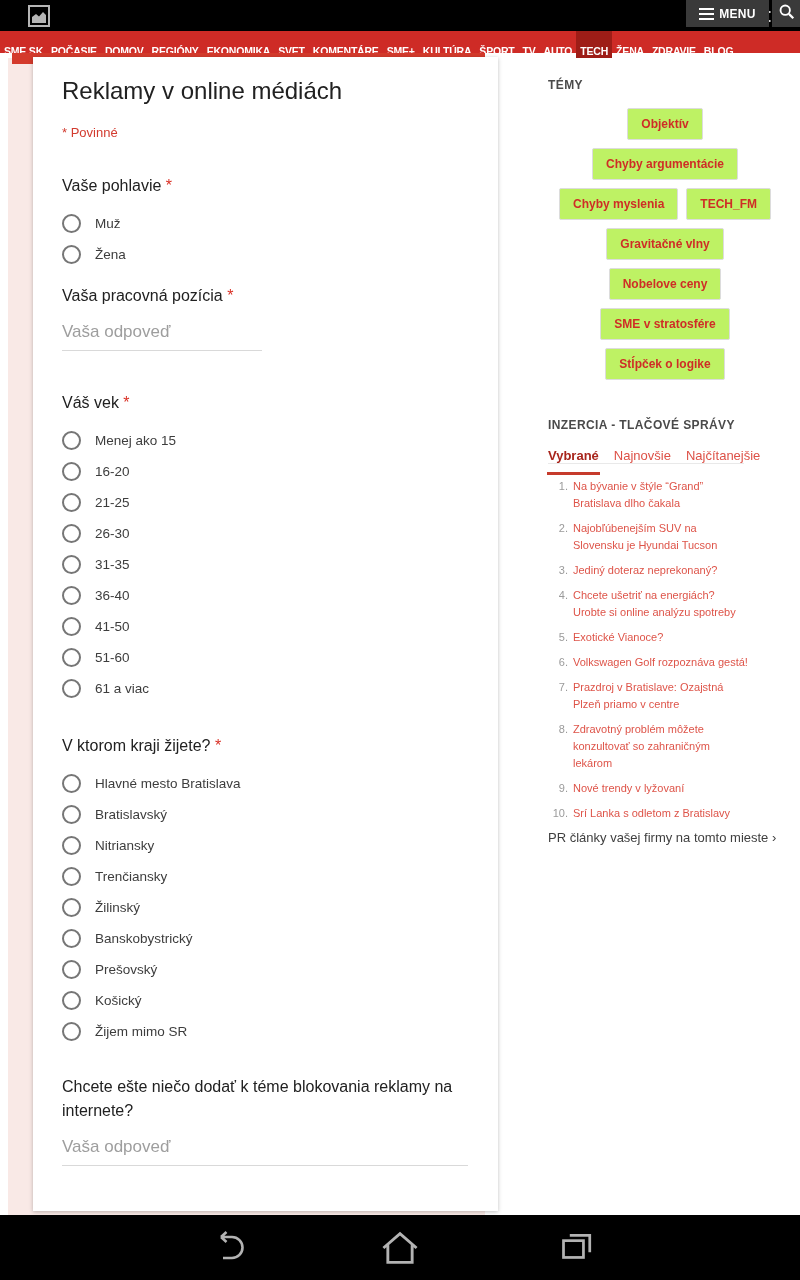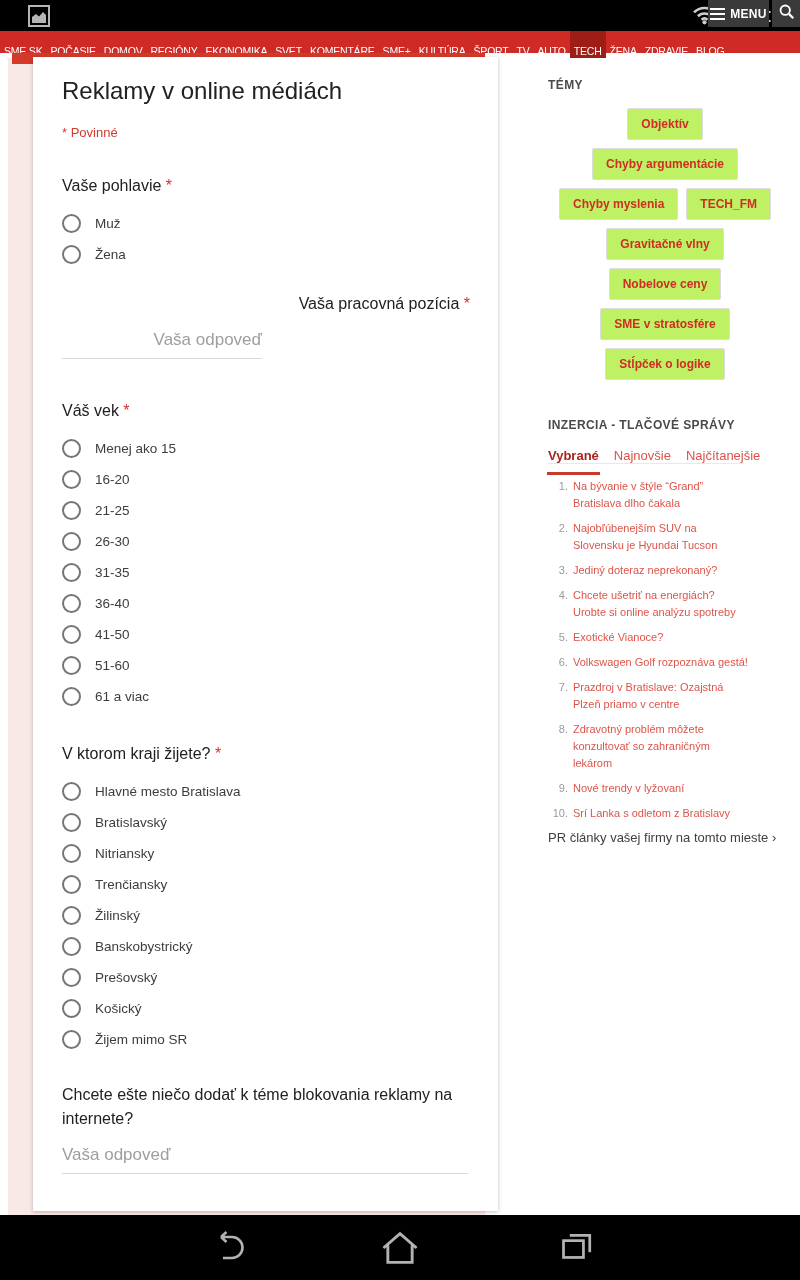--- a/index.html
+++ b/index.html
@@ -10,40 +10,40 @@
   .status-bar{position:absolute;left:0;top:0;width:800px;height:31px;background:#000;}
   .sb-left{position:absolute;left:26px;top:3px;}
   .sb-right{position:absolute;right:4px;top:0;height:31px;display:flex;align-items:center;gap:6px;}
   .sb-time{color:#d4d4d4;font-size:20px;letter-spacing:0.5px;}
 
   
   .navbar{position:absolute;left:0;top:31px;width:800px;height:27px;
     background:linear-gradient(to bottom,#ce2b26 0,#ce2b26 22px,rgba(0,0,0,0) 22px);
     display:flex;align-items:flex-start;white-space:nowrap;overflow:hidden;}
   .nav-item{display:inline-block;height:22px;line-height:22px;color:#fff;font-size:10.5px;
-    font-weight:normal;letter-spacing:-0.2px;padding:9px 4px;text-transform:uppercase;cursor:pointer;}
+    font-weight:bold;letter-spacing:-0.2px;padding:9px 4px;text-transform:uppercase;cursor:pointer;}
   .nav-item.active{height:27px;background:#9e1d17;}
-  .menu-btn{position:absolute;right:31px;top:0;width:61px;height:27px;background:#3a3a3a;
+  .menu-btn{position:absolute;right:31px;top:0;width:83px;height:27px;background:#3a3a3a;
     display:flex;align-items:center;justify-content:center;gap:5px;cursor:pointer;}
   .menu-lines{display:inline-block;}
   .menu-lines span{display:block;width:15px;height:2px;background:#fff;margin:3px 0;}
   .menu-label{color:#fff;font-size:12px;font-weight:bold;letter-spacing:0.3px;}
   .search-btn{position:absolute;right:0;top:0;width:28px;height:27px;background:#3a3a3a;
     display:flex;align-items:center;justify-content:center;cursor:pointer;}
 
   
   .form-region{position:absolute;left:8px;top:58px;width:477px;height:1157px;background:#f9e9e6;}
   .form-band{position:absolute;left:4px;right:0;top:-5px;height:11px;background:#d43a2c;z-index:1;}
   .form-card{position:absolute;left:25px;top:-1px;width:465px;height:1154px;background:#fff;
     box-shadow:0 1px 4px rgba(0,0,0,.25);box-sizing:border-box;padding:8px 28px 0 29px;
     overflow:hidden;z-index:2;}
   .form-title{font-size:24px;color:#212121;font-weight:400;margin-top:12px;}
   .required-note{margin-top:20px;font-size:13px;color:#d23b2f;}
   .question{margin-top:34px;}
-  .q2{margin-top:22px;text-align:right;} .q3{margin-top:40px;} .q4{margin-top:30px;} .q5{margin-top:28px;}
+  .q2{margin-top:14px;} .q3{margin-top:40px;} .q4{margin-top:30px;} .q5{margin-top:28px;}
   .q-label{font-size:16px;color:#212121;line-height:24px;}
   .q-star{color:#d93025;}
   .options{margin-top:10px;}
   .option-row{display:flex;align-items:center;height:31px;cursor:pointer;}
   .radio-circle{flex:0 0 auto;width:15px;height:15px;border:2px solid #767676;border-radius:50%;
     margin-right:14px;background:#fff;}
   .option-label{font-size:13.5px;color:#3d3d3d;}
   .answer-input{margin-top:14px;padding-bottom:8px;border-bottom:1px solid #d9d9d9;cursor:text;}
   .answer-input.short{width:200px;}
   .answer-input.long{width:406px;}

